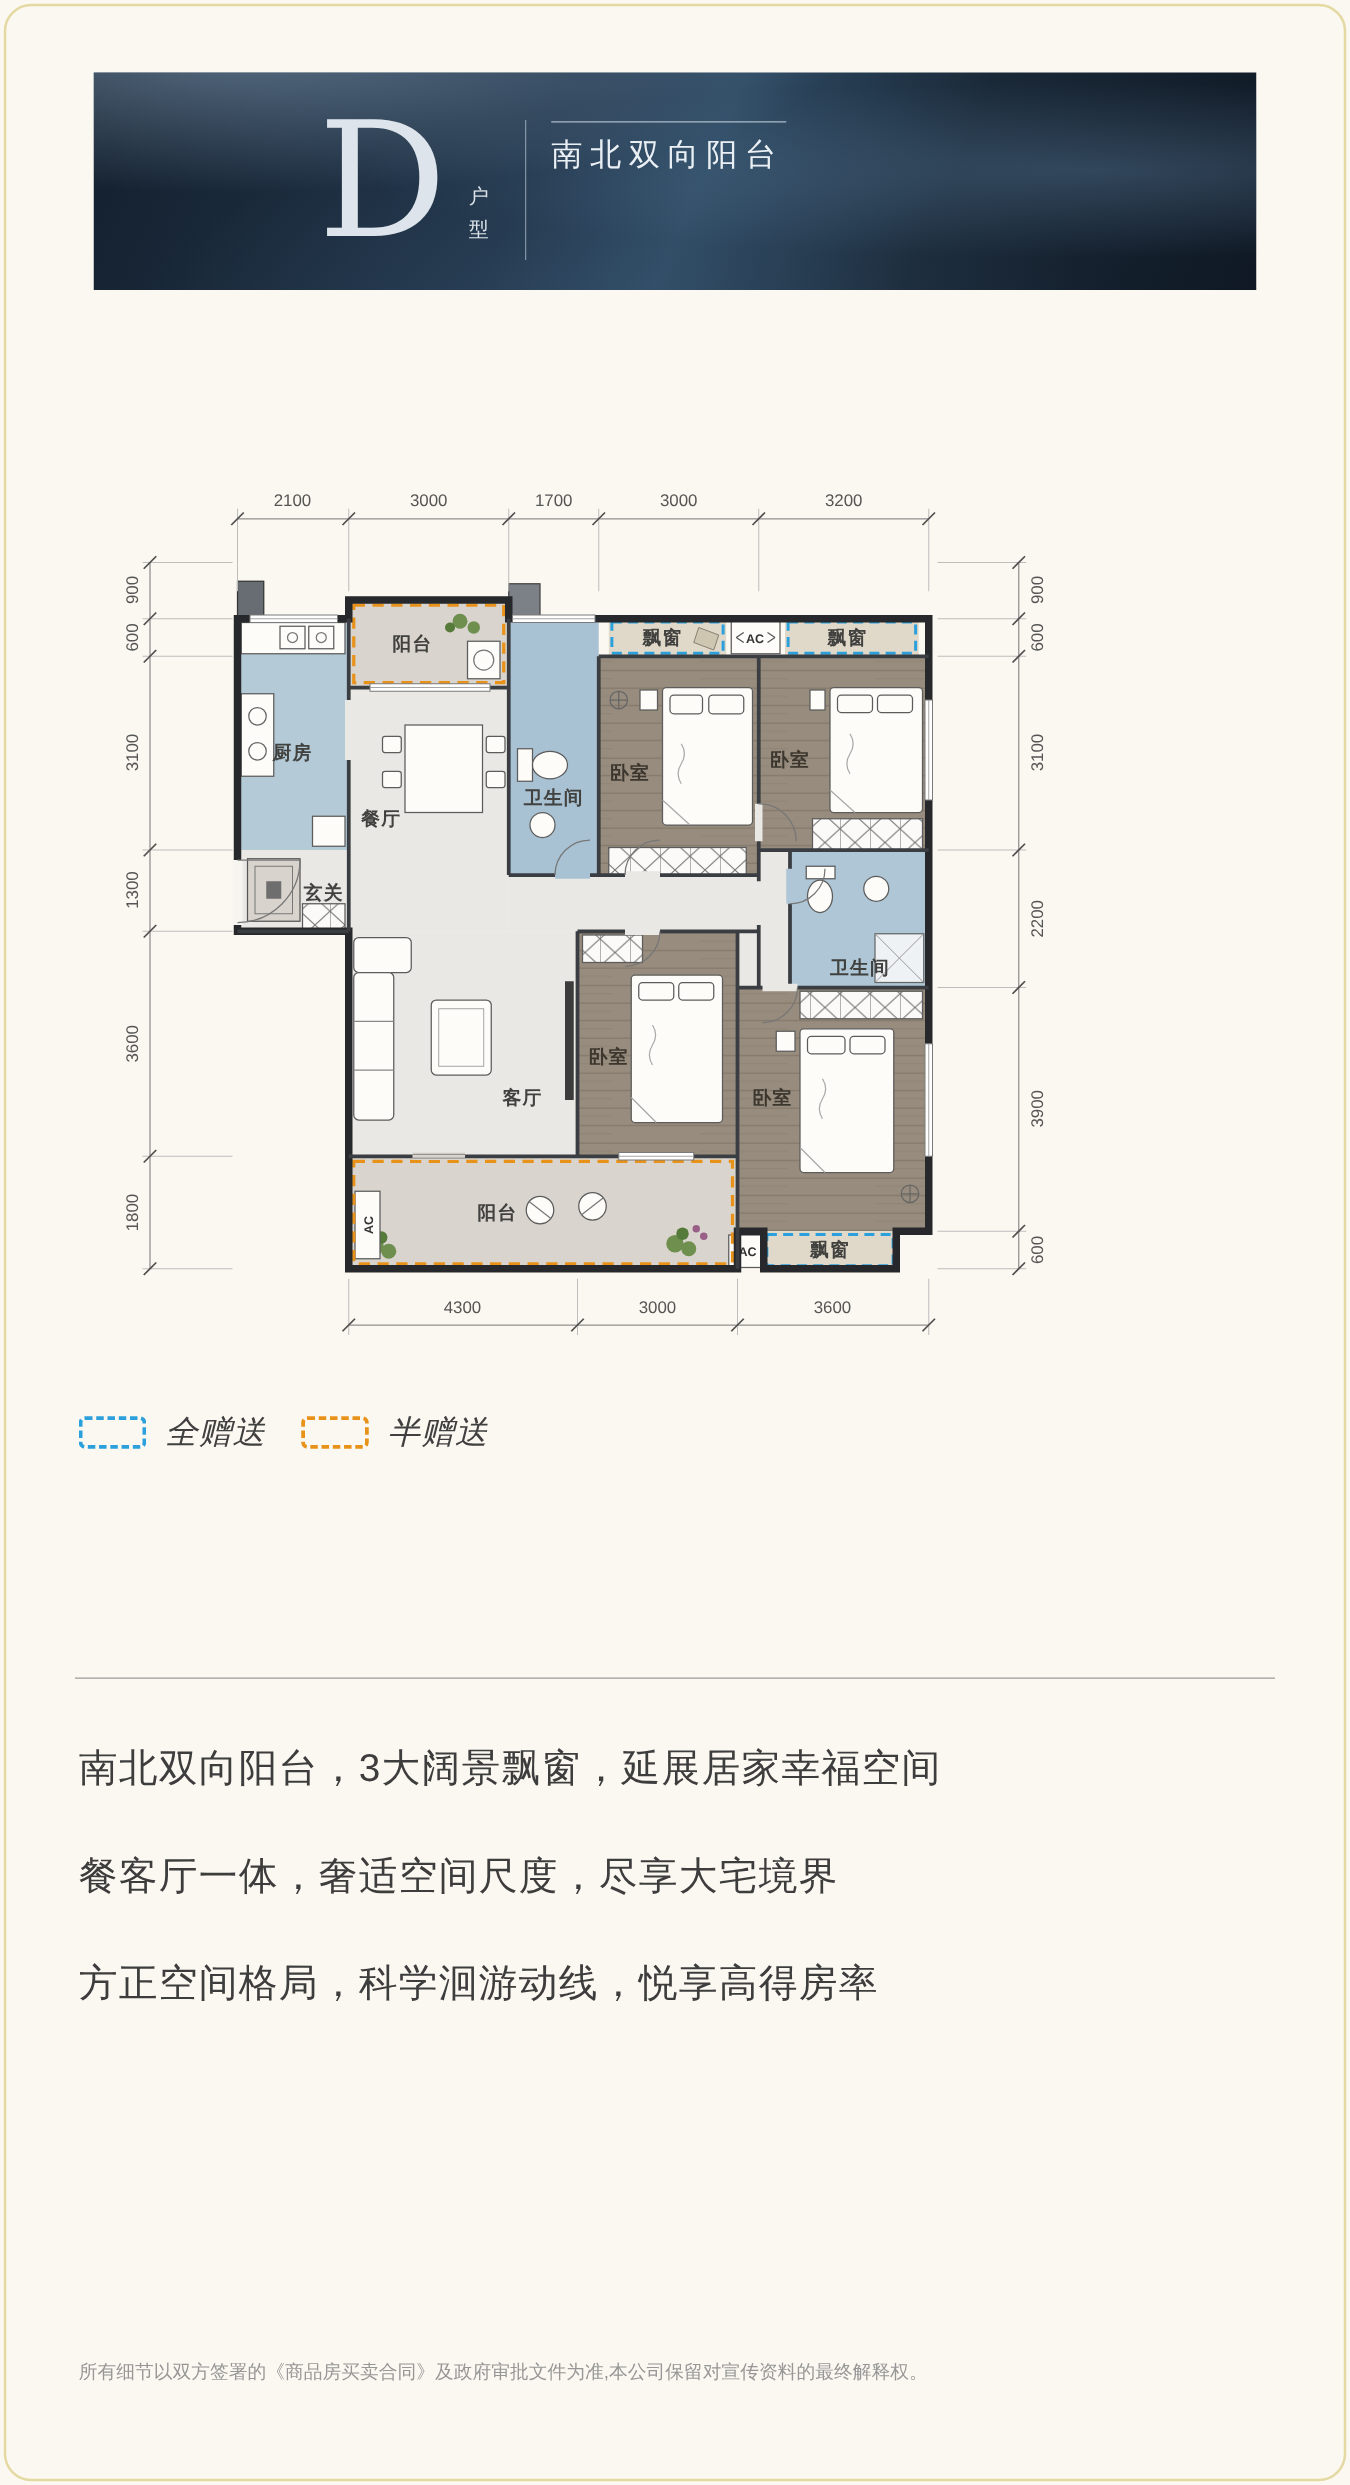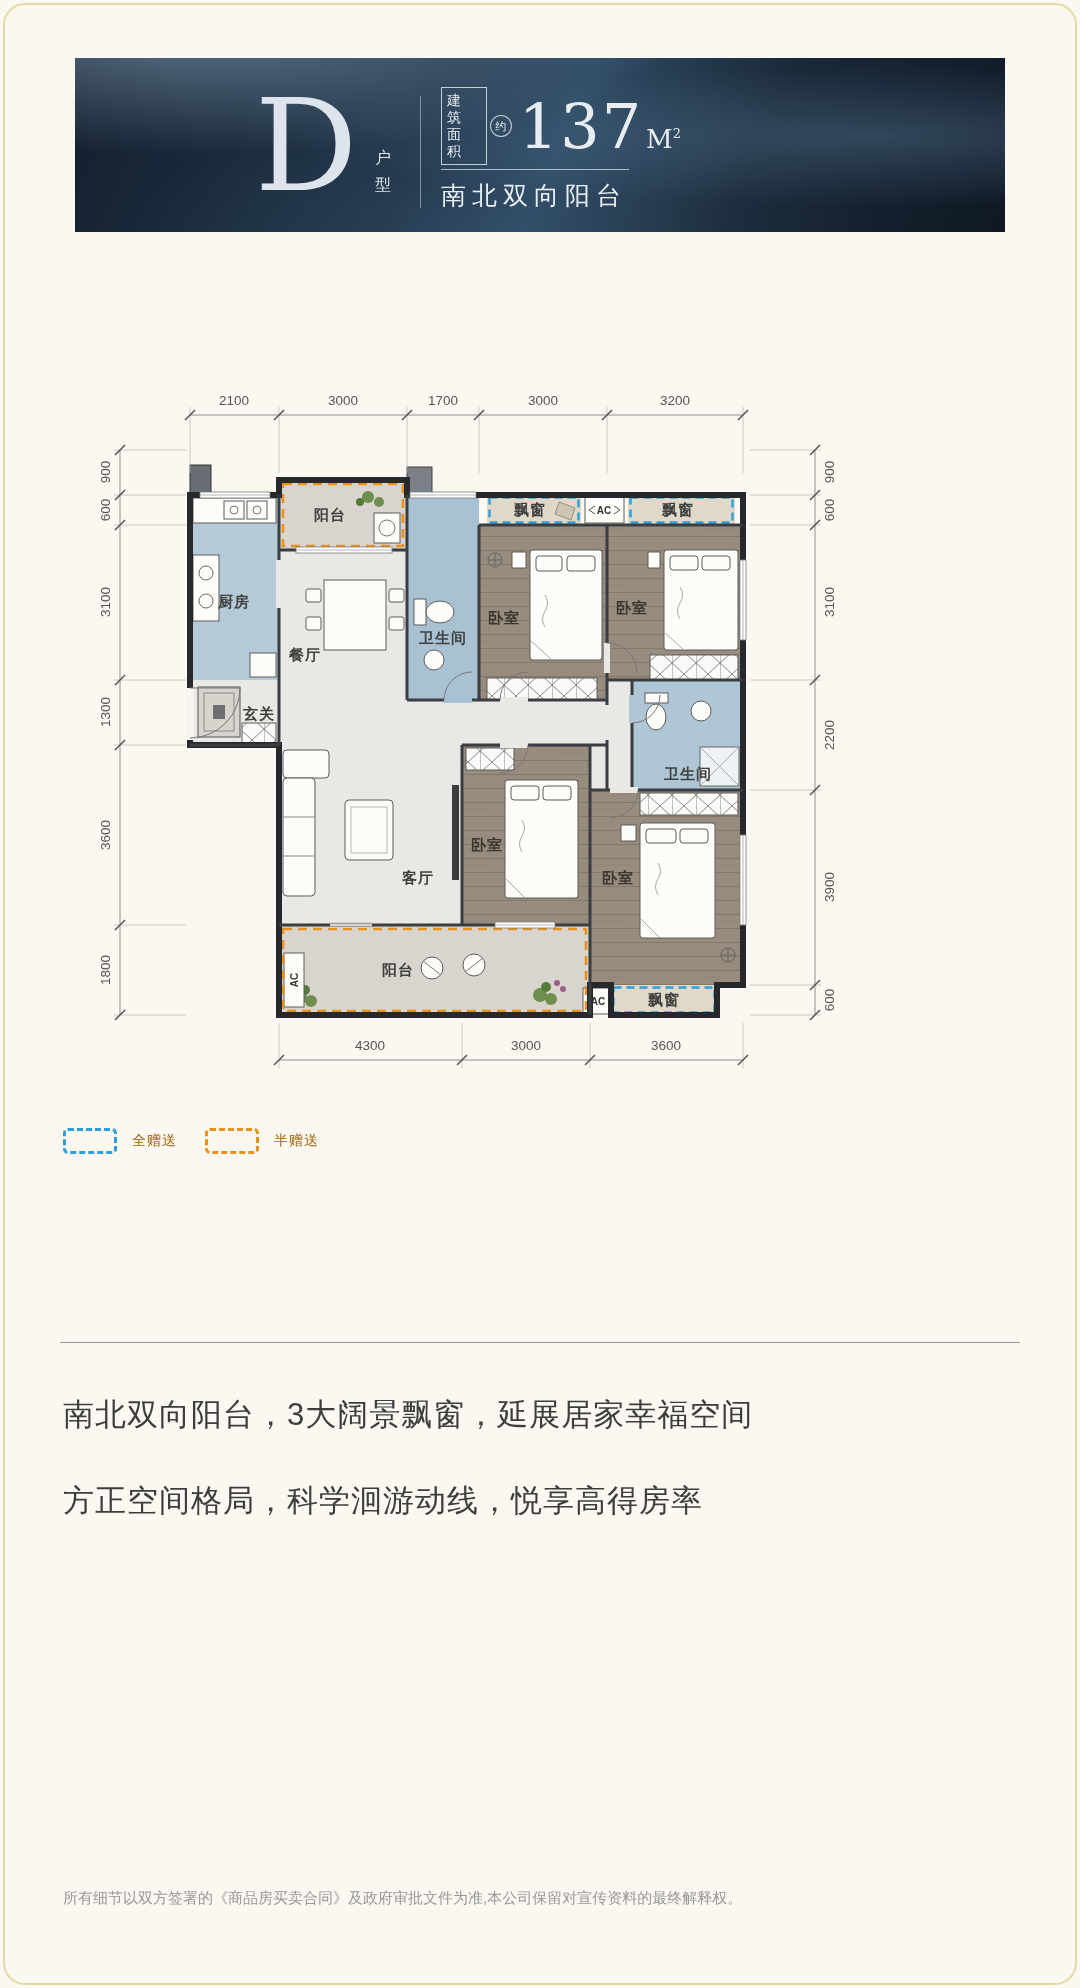--- a/index.html
+++ b/index.html
@@ -48,49 +48,40 @@
   .furn{fill:#fdfcf9;stroke:#5c5c5c;stroke-width:1;}
   .door{fill:none;stroke:#777;stroke-width:1;}
   .win{fill:#ffffff;stroke:#7a7a7a;stroke-width:.8;}
 
   
   .legend{position:absolute;left:63px;top:1128px;display:flex;align-items:center;gap:28px;}
   .lg-item{display:flex;align-items:center;gap:15px;}
   .lg-box{width:48px;height:20px;border-radius:5px;}
   .lg-full{border:3px dashed #2ba0dc;}
   .lg-half{border:3px dashed #e8921a;}
-  .lg-txt{font-size:14px;color:#a16207;letter-spacing:1px;}
+  .lg-txt{font-size:26px;color:#404040;letter-spacing:1px;font-style:italic;}
   .an-head{position:absolute;left:63px;top:1232px;display:flex;align-items:center;}
   .an-title{font-size:48px;font-weight:bold;color:#58595b;letter-spacing:7px;}
   .an-sub{margin-left:24px;font-size:19px;color:#bdbebf;letter-spacing:1.5px;line-height:25px;}
   .divider{position:absolute;left:60px;top:1342px;width:960px;height:1px;background:#9a9a9a;}
   .points{position:absolute;left:63px;top:1372px;width:960px;}
   .point{height:86px;display:flex;align-items:center;font-size:31px;color:#3d3d3d;letter-spacing:1px;}
   .disclaimer{position:absolute;left:63px;top:1884px;width:960px;font-size:15px;line-height:28px;color:#979797;}
 </style>
 </head>
 <body>
 
 <div id="page">
   <div class="frame"></div>
 
   <div class="banner">
     <div class="d-letter">D</div>
     <div class="d-label">户型</div>
     <div class="v-div"></div>
     <div class="area-group">
-      <div class="area-row1">
-        <div class="area-box">
-          <span>建筑</span>
-          <span>面积</span>
-        </div>
-        <div class="area-approx">约</div>
-        <div class="area-value">137</div>
-        <div class="area-unit"><span>M</span><sup>2</sup></div>
-      </div>
       <div class="area-hr"></div>
       <div class="layout-text">南北双向阳台</div>
     </div>
   </div>
 
   <svg class="plan" width="1080" height="760" viewBox="0 0 1080 760">
     <defs>
       <pattern id="wood" width="140" height="14" patternUnits="userSpaceOnUse">
         <rect width="140" height="14" fill="#978c7d"></rect>
         <path d="M0 13.5 H140" stroke="#84786a" stroke-width="1"></path>
@@ -400,19 +391,20 @@
     <div class="lg-item">
       <div class="lg-box lg-half"></div>
       <div class="lg-txt">半赠送</div>
     </div>
   </div>
 
   <div class="divider"></div>
 
   <div class="points">
     <div class="point">南北双向阳台，3大阔景飘窗，延展居家幸福空间</div>
+    <div class="point">餐客厅一体，奢适空间尺度，尽享大宅境界</div>
     <div class="point">方正空间格局，科学洄游动线，悦享高得房率</div>
   </div>
 
   <div class="disclaimer">
     <div>所有细节以双方签署的《商品房买卖合同》及政府审批文件为准,本公司保留对宣传资料的最终解释权。</div>
   </div>
 </div>
 
 </body></html>

